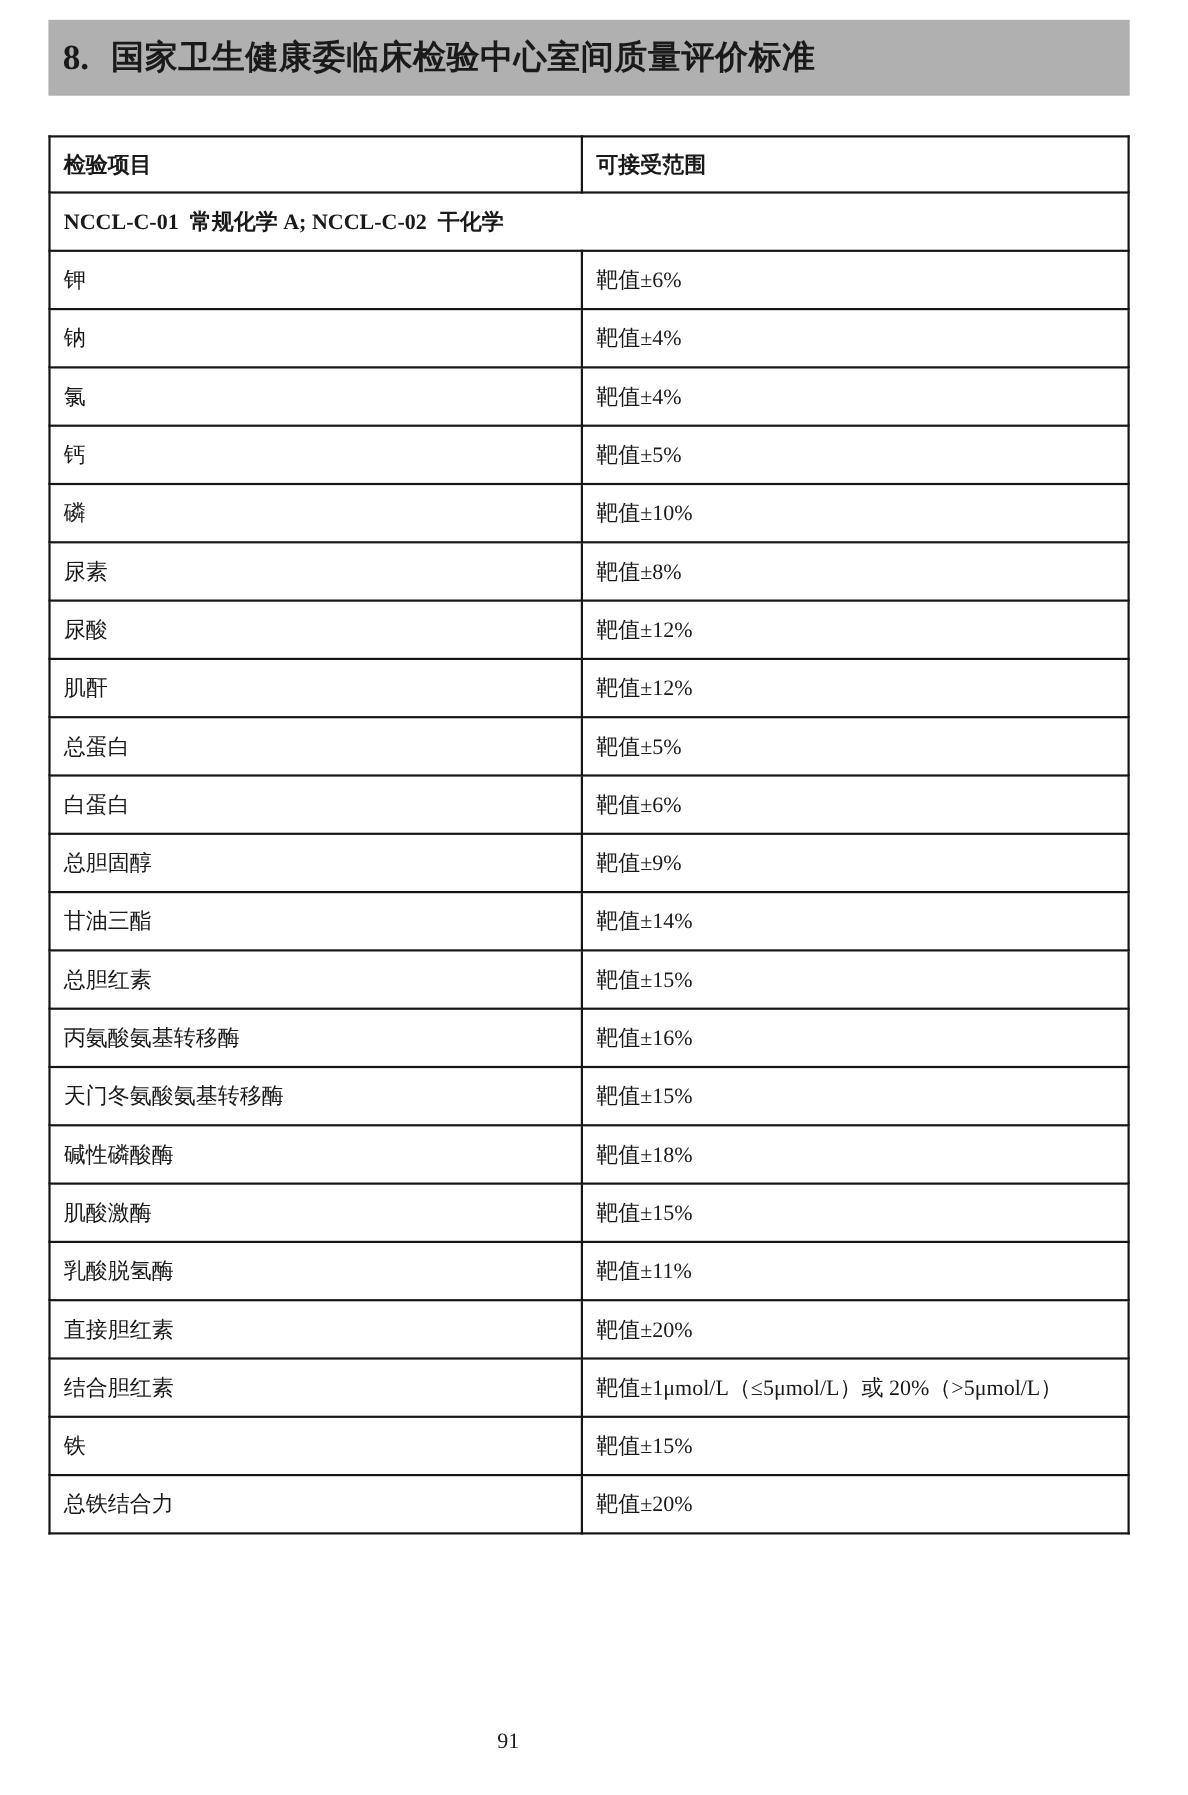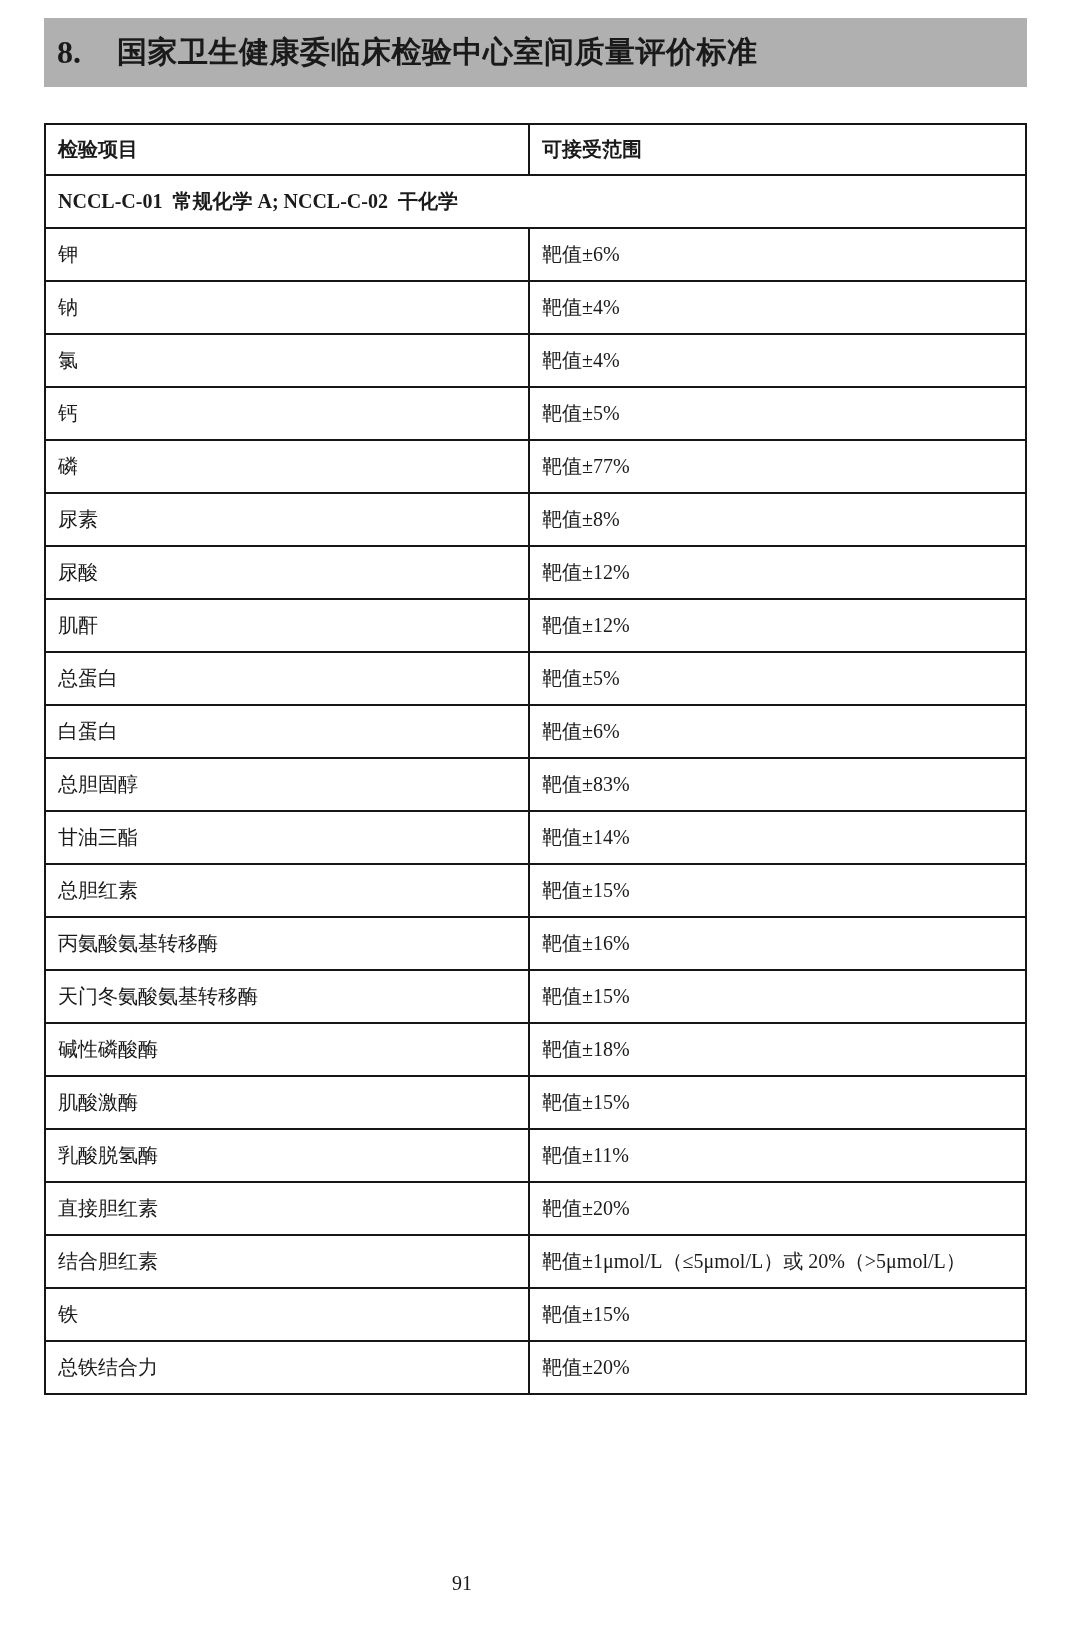--- a/index.html
+++ b/index.html
@@ -25,21 +25,21 @@
     background: #b0b0b0;
     display: flex;
     align-items: center;
     font-weight: bold;
   }
   .header-num {
     margin-left: 13px;
     font-size: 32px;
   }
   .header-title {
-    margin-left: 36px;
+    margin-left: 20px;
     font-size: 30px;
     letter-spacing: 0.5px;
     white-space: nowrap;
   }
   table.qc-table {
     position: absolute;
     left: 44px;
     top: 123px;
     width: 983px;
     border-collapse: collapse;
@@ -110,21 +110,21 @@
         <tr>
           <td class="cell-item">氯</td>
           <td class="cell-range">靶值±4%</td>
         </tr>
         <tr>
           <td class="cell-item">钙</td>
           <td class="cell-range">靶值±5%</td>
         </tr>
         <tr>
           <td class="cell-item">磷</td>
-          <td class="cell-range">靶值±77%</td>
+          <td class="cell-range">靶值±10%</td>
         </tr>
         <tr>
           <td class="cell-item">尿素</td>
           <td class="cell-range">靶值±8%</td>
         </tr>
         <tr>
           <td class="cell-item">尿酸</td>
           <td class="cell-range">靶值±12%</td>
         </tr>
         <tr>
@@ -134,21 +134,21 @@
         <tr>
           <td class="cell-item">总蛋白</td>
           <td class="cell-range">靶值±5%</td>
         </tr>
         <tr>
           <td class="cell-item">白蛋白</td>
           <td class="cell-range">靶值±6%</td>
         </tr>
         <tr>
           <td class="cell-item">总胆固醇</td>
-          <td class="cell-range">靶值±83%</td>
+          <td class="cell-range">靶值±9%</td>
         </tr>
         <tr>
           <td class="cell-item">甘油三酯</td>
           <td class="cell-range">靶值±14%</td>
         </tr>
         <tr>
           <td class="cell-item">总胆红素</td>
           <td class="cell-range">靶值±15%</td>
         </tr>
         <tr>

